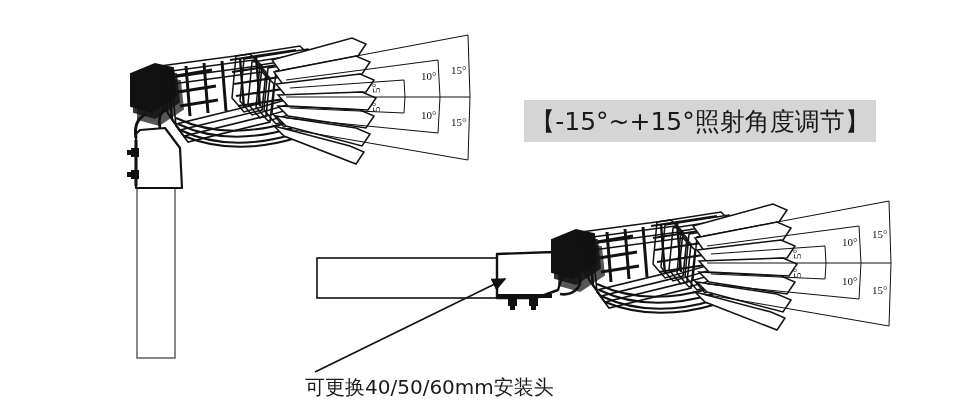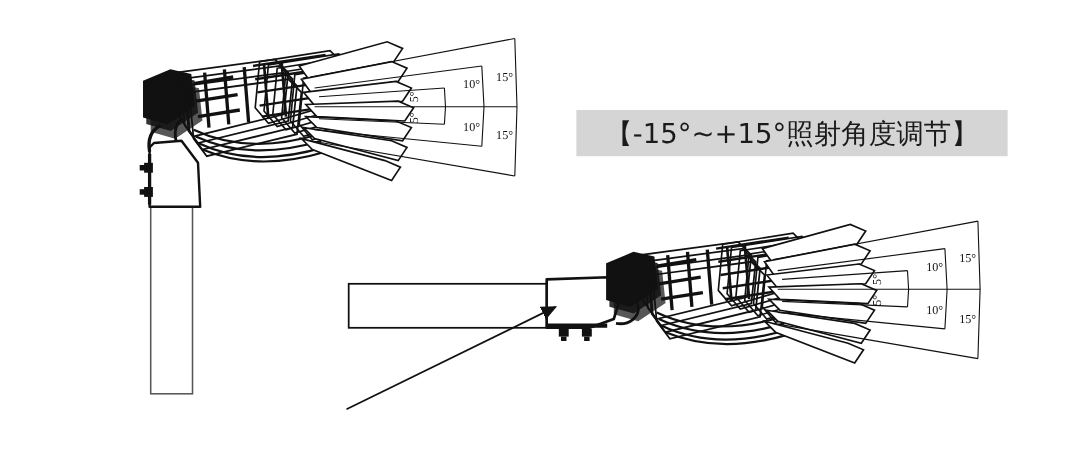--- a/index.html
+++ b/index.html
@@ -25,21 +25,21 @@
     position: absolute;
     left: 0; top: 0;
     width: 974px;
     height: 420px;
     display: block;
   }
   .badge {
     position: absolute;
     left: 524px;
     top: 100px;
-    width: 392px;
+    width: 352px;
     height: 42px;
     background: #d5d5d5;
     display: flex;
     align-items: center;
     justify-content: center;
     font-size: 25px;
     color: #1a1a1a;
     letter-spacing: 0px;
     font-family: "DejaVu Sans", sans-serif;
     white-space: nowrap;
@@ -299,14 +299,15 @@
         <text class="angle-lbl" x="872" y="294">15°</text>
       </g>
 
       <path d="M315,372 L505,279" stroke="#111111" stroke-width="1.6" fill="none" marker-end="url(#arrowSolid)"></path>
     </g>
   </svg>
 
 
   <div class="badge">【-15°~+15°照射角度调节】</div>
 
+  <div class="caption">可更换40/50/60mm安装头</div>
 
 </div>
 
 </body></html>

